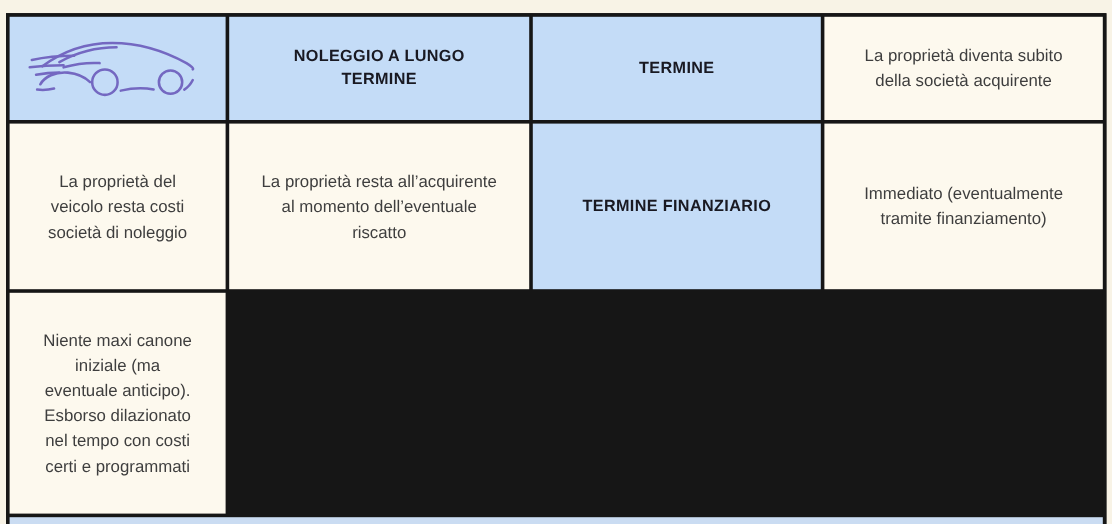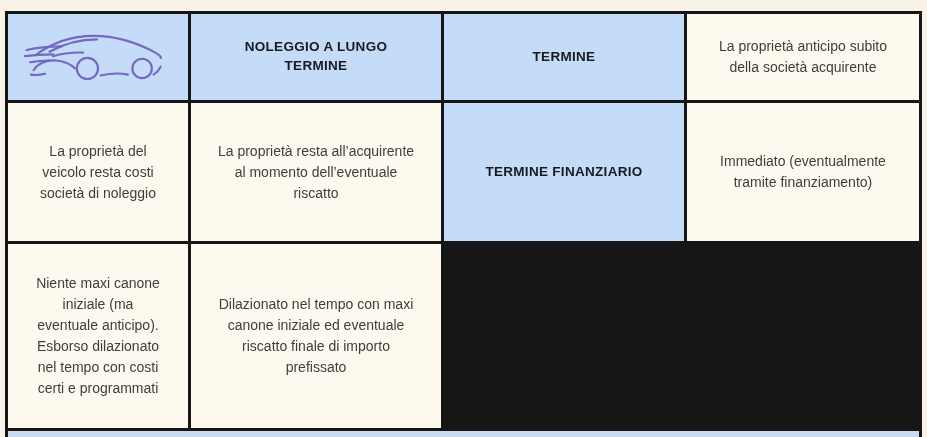--- a/index.html
+++ b/index.html
@@ -71,24 +71,23 @@
       <circle cx="73" cy="46" r="12"></circle>
       <path d="M88 54 Q 105 50 119 53"></path>
       <circle cx="135" cy="46" r="11"></circle>
       <path d="M148 53 Q 153 50 156 44"></path>
       <path d="M9 53 Q 17 54 25 52"></path>
     </svg>
   </div>
   <div class="cell head">NOLEGGIO A LUNGO TERMINE</div>
   <div class="cell head">TERMINE</div>
 
-  <div class="cell body-cell">La proprietà anticipo subito della società acquirente</div>
+  <div class="cell body-cell">La proprietà diventa subito della società acquirente</div>
   <div class="cell body-cell">La proprietà del veicolo resta costi società di noleggio</div>
   <div class="cell body-cell">La proprietà resta all’acquirente al momento dell’eventuale riscatto</div>
 
   <div class="cell head">TERMINE FINANZIARIO</div>
   <div class="cell body-cell">Immediato (eventualmente tramite finanziamento)</div>
   <div class="cell body-cell">Niente maxi canone iniziale (ma eventuale anticipo). Esborso dilazionato nel tempo con costi certi e programmati</div>
-  <div class="cell body-cell">Dilazionato nel tempo con maxi canone iniziale ed eventuale riscatto finale di importo prefissato</div>
 
   <div class="cell partial-row"></div>
 
 </div>
 
 </body></html>

